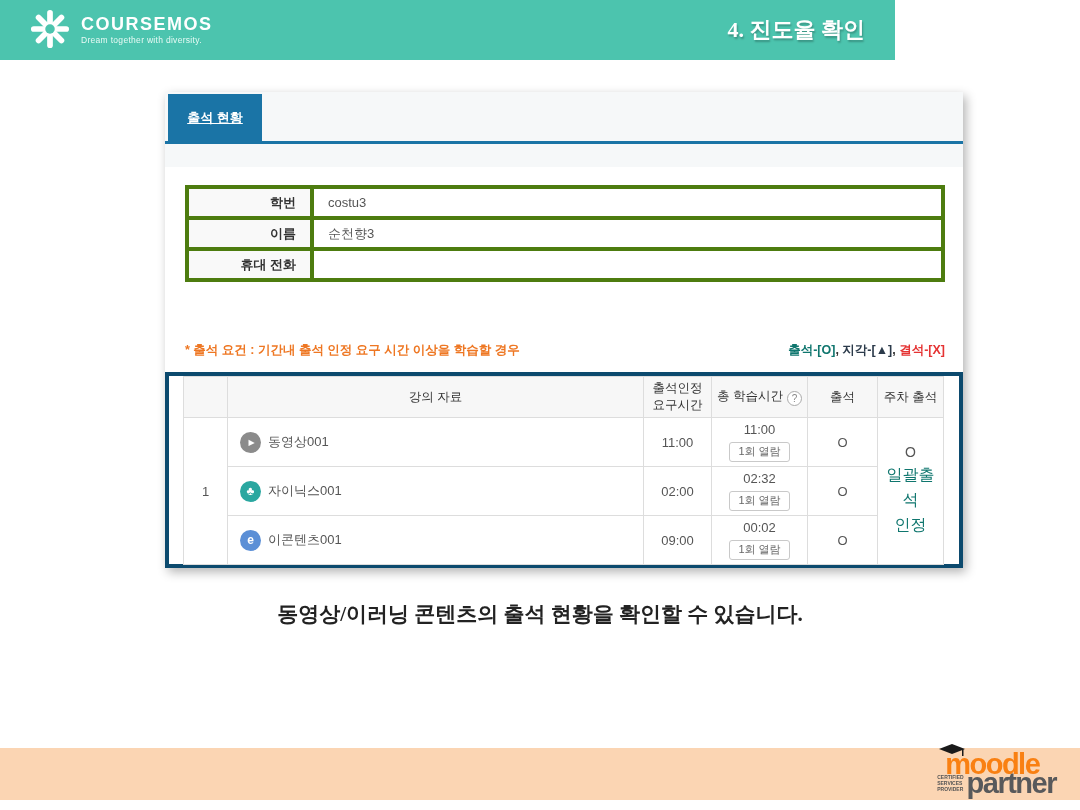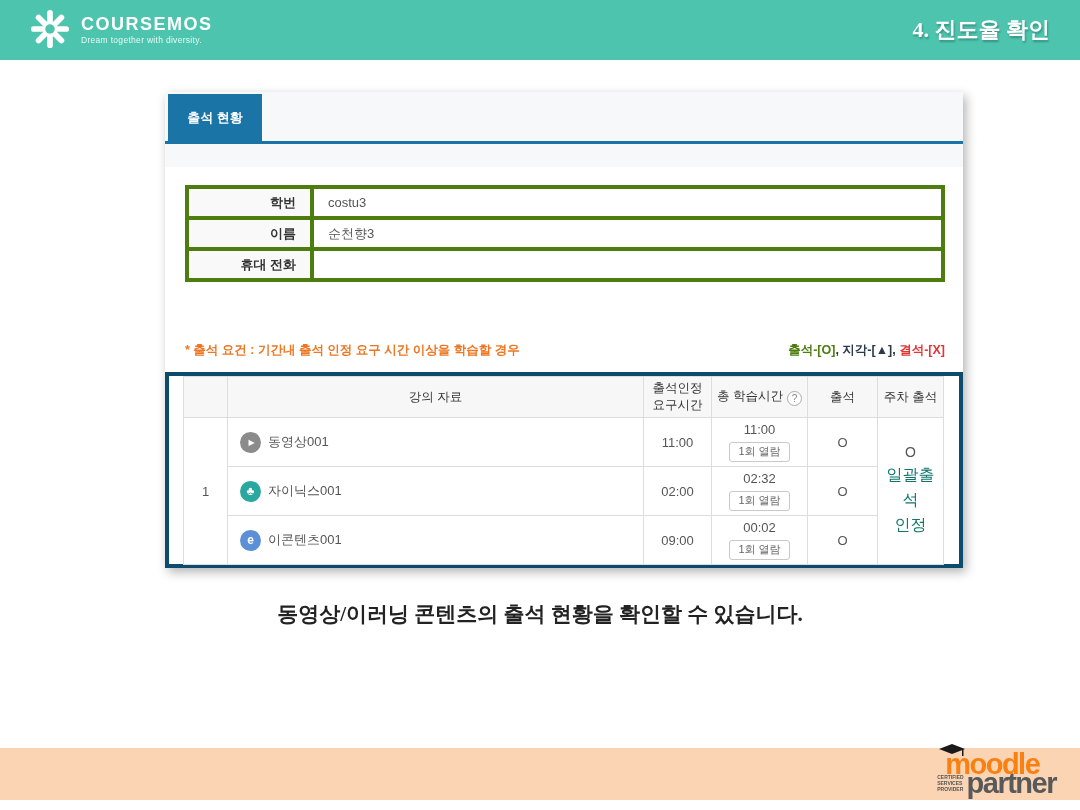--- a/index.html
+++ b/index.html
@@ -6,21 +6,21 @@
   html, body { margin:0; padding:0; }
   body {
     width:1080px; height:810px;
     font-family:"Liberation Sans", sans-serif;
     background:#fff; overflow:hidden; position:relative;
   }
   .slide { position:relative; width:1080px; height:810px; background:#fff; }
 
   
   .top-header {
-    position:absolute; top:0; left:0; width:1080px; height:60px;
+    position:absolute; top:0; left:0; width:895px; height:60px;
     background:#4cc4ae; display:flex; align-items:center;
     justify-content:space-between; padding:0 30px;
   }
   .logo-wrap { display:flex; align-items:center; gap:11px; }
   .logo-star { display:block; margin-top:2px; }
   .brand-text {}
   .brand-name { color:#fff; font-weight:bold; font-size:18px; letter-spacing:1.5px; line-height:1.1; }
   .brand-tagline { color:#e8faf5; font-size:8.5px; letter-spacing:0.3px; }
   .header-title {
     color:#fff; font-size:22px; font-weight:bold;
@@ -31,21 +31,21 @@
   
   .screenshot-panel {
     position:absolute; left:165px; top:92px; width:798px; height:476px;
     background:#fff; box-shadow:3px 4px 10px rgba(0,0,0,0.3);
   }
   .tab-strip { position:absolute; top:0; left:0; width:798px; height:75px; background:#f6f8f9; }
   .tab-underline { position:absolute; top:49px; left:0; width:798px; height:3px; background:#1a74a6; }
   .tab {
     position:absolute; top:2px; left:3px; width:94px; height:47px;
     background:#1a74a6; color:#fff; font-size:13px; font-weight:bold;
-    display:flex; align-items:center; justify-content:center; cursor:pointer;
+    display:flex; align-items:center; justify-content:center; cursor:pointer;text-decoration:underline;
   }
 
   
   .profile-table {
     position:absolute; left:20px; top:93px; width:760px;
     border-collapse:collapse; background:#fff;
   }
   .profile-table td { border:4px solid #4d7c0f; height:31px; font-size:13px;margin-top:24px; }
   .profile-table td.lbl {
     width:125px; background:#f9f9f9; text-align:right; padding-right:14px;
@@ -54,21 +54,21 @@
   .profile-table td.val { padding-left:14px; color:#555; background:#fff; }
 
   
   .note-row {
     position:absolute; left:20px; top:250px; width:760px;
     display:flex; justify-content:space-between; align-items:flex-end;
     font-size:12.5px; font-weight:bold;
   }
   .note { color:#ee7723; }
   .legend { white-space:nowrap; }
-  .legend .l-attend { color:#4d7c0f; }
+  .legend .l-attend { color:#0f766e; }
   .legend .l-sep { color:#333; }
   .legend .l-late { color:#2b3a4a; }
   .legend .l-absent { color:#e53333; }
 
   
   .red-box {
     position:absolute; left:0; top:280px; width:798px; height:196px;
     border:4px solid #0c4a6e;
   }
   .att-table {

